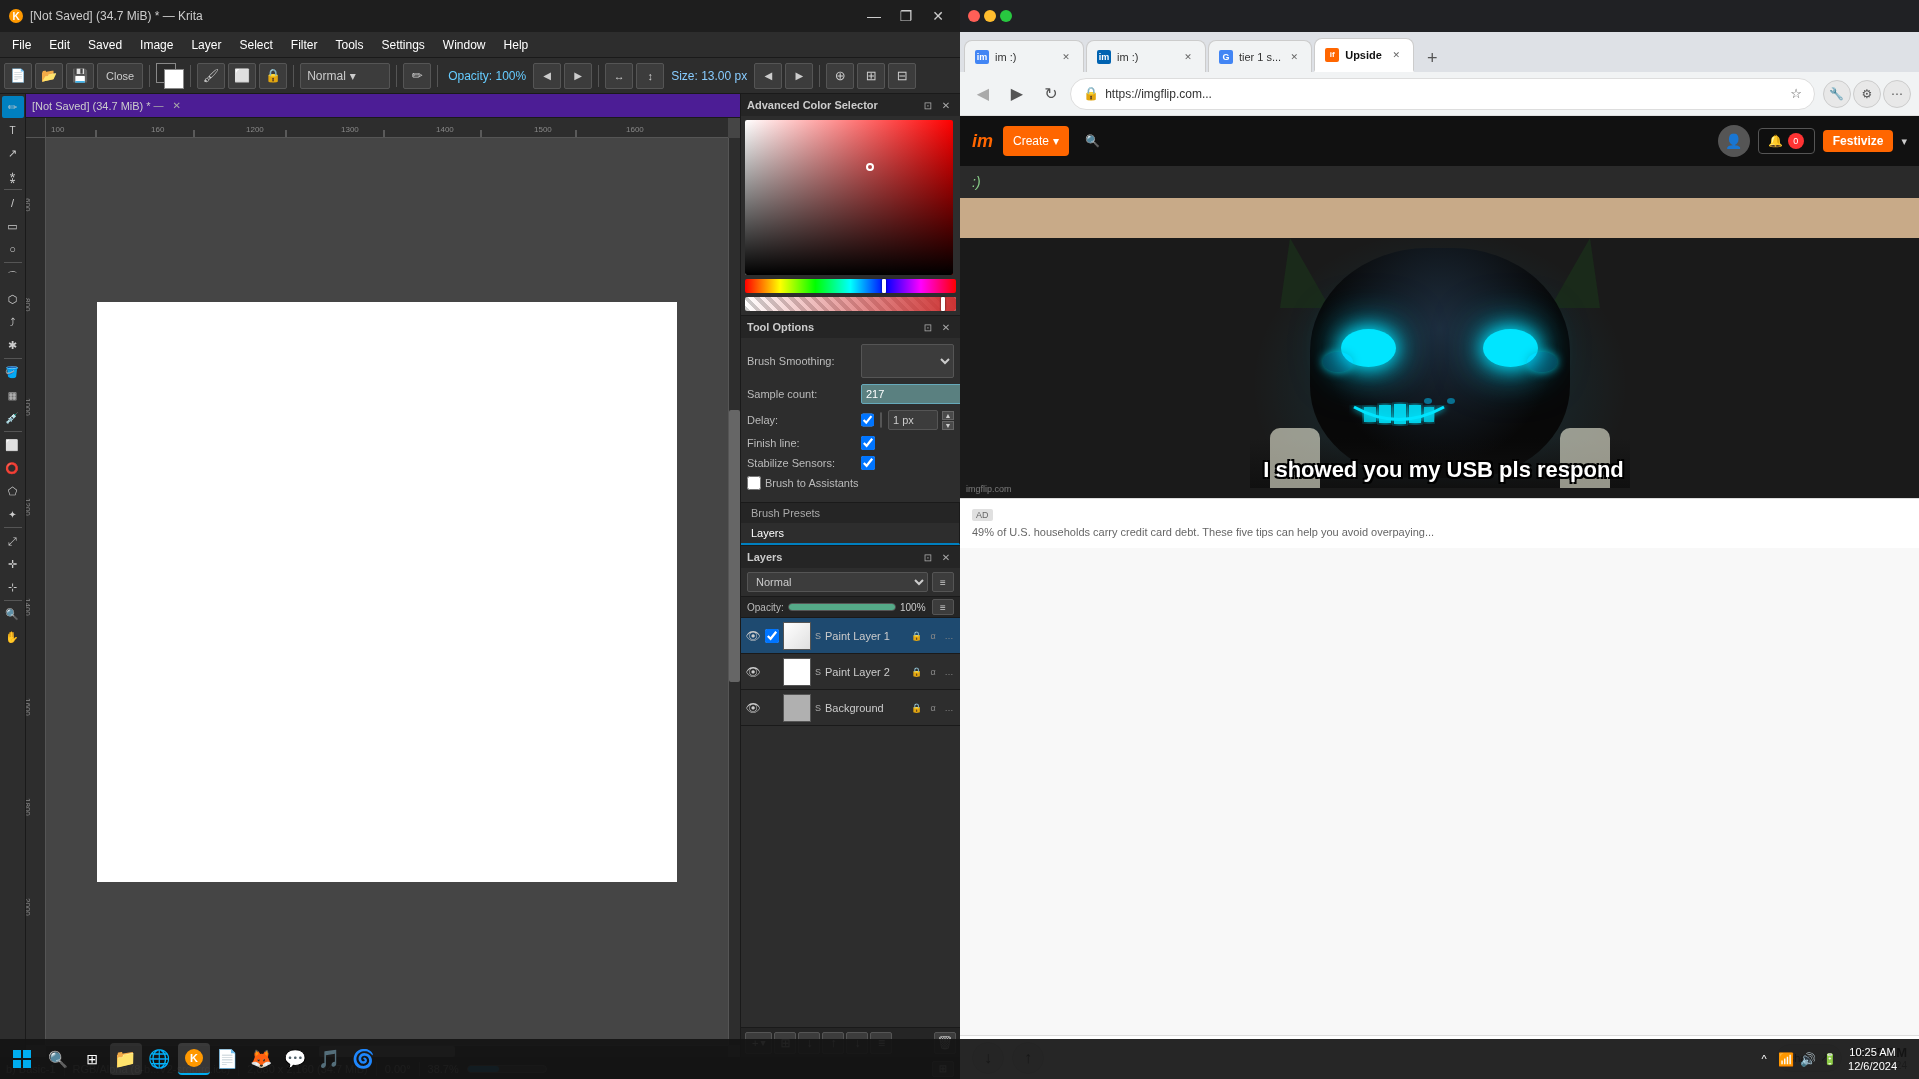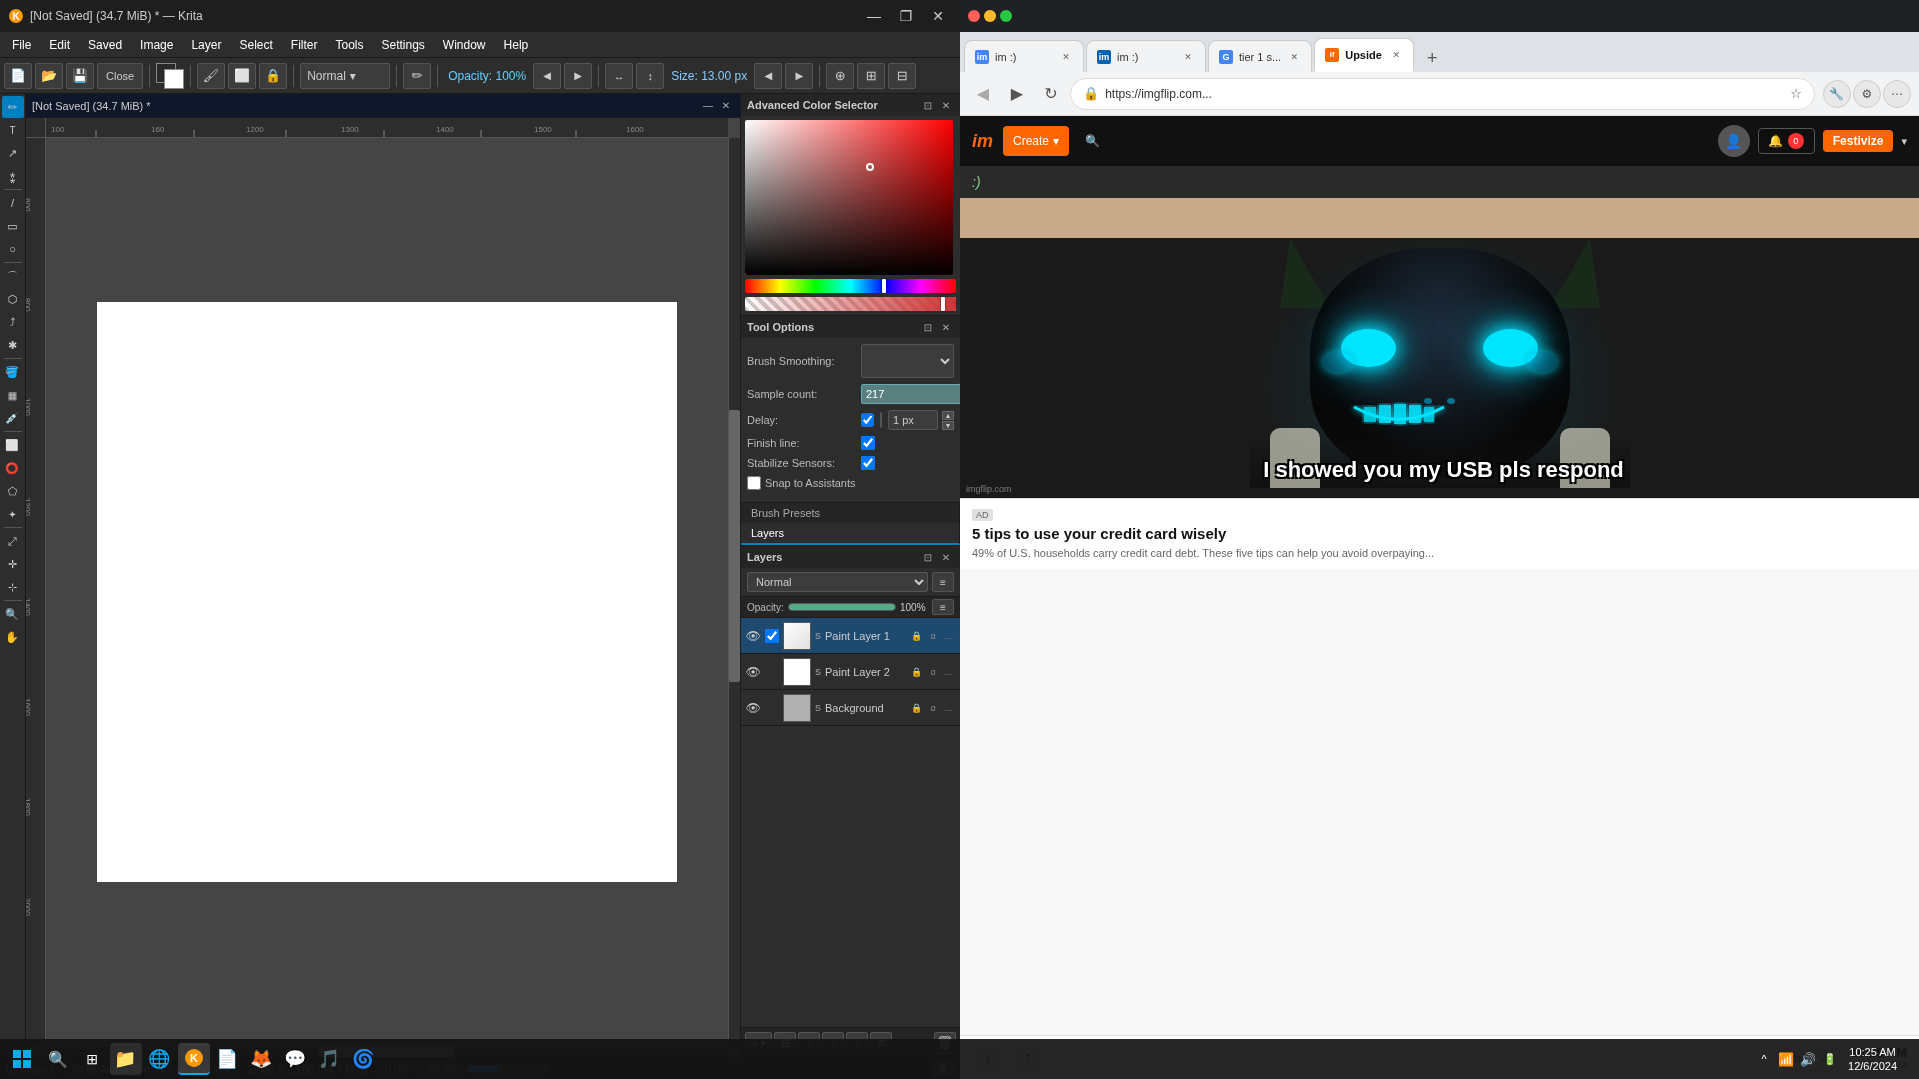--- a/index.html
+++ b/index.html
@@ -197,21 +197,21 @@
       <div class="tool-btn">⤢</div>
       <div class="tool-btn">✛</div>
       <div class="tool-btn">⊹</div>
       <div class="tool-sep"></div>
       <div class="tool-btn">🔍</div>
       <div class="tool-btn">✋</div>
     </div>
 
     <div style="flex:1;display:flex;flex-direction:column;overflow:hidden;">
 
-      <div style="height:24px;background:#0f172a;display:flex;align-items:center;justify-content:space-between;padding:0 6px;border-bottom:1px solid #1a1a1a;">
+      <div style="height:24px;background:#4c1d95;display:flex;align-items:center;justify-content:flex-start;padding:0 6px;border-bottom:1px solid #1a1a1a;">
         <span style="color:#ccc;font-size:11px;">[Not Saved] (34.7 MiB) *</span>
         <div style="display:flex;gap:2px;">
           <div class="panel-mini-btn">—</div>
           <div class="panel-mini-btn">✕</div>
         </div>
       </div>
 
       <div style="flex:1;position:relative;background:#454545;overflow:hidden;">
 
         <div style="position:absolute;top:0;left:0;width:20px;height:20px;background:#2d2d2d;z-index:10;border-right:1px solid #555;border-bottom:1px solid #555;"></div>
@@ -332,21 +332,21 @@
             <input type="checkbox" checked="" class="opt-check" style="">
           </div>
 
           <div class="opt-row">
             <span class="opt-label">Stabilize Sensors:</span>
             <input type="checkbox" checked="" class="opt-check" style="">
           </div>
 
           <div class="opt-row">
             <input type="checkbox" class="opt-check" style="">
-            <span class="opt-label">Snap to Assistants</span>
+            <span class="opt-label">Brush to Assistants</span>
           </div>
         </div>
       </div>
 
       <div class="bottom-panel">
 
         <div class="tab-bar">
           <div class="tab">Brush Presets</div>
           <div class="tab active">Layers</div>
         </div>
@@ -587,21 +587,20 @@
         <div style="position:absolute;bottom:0;right:20px;width:50px;height:60px;background:rgba(240,240,220,0.6);border-radius:10px 10px 0 0;"></div>
       </div>
 
       <div style="position:absolute;bottom:4px;left:6px;color:rgba(255,255,255,0.4);font-size:9px;">imgflip.com</div>
 
       <div style="position:absolute;bottom:15px;left:8px;right:0;text-align:center;color:white;font-size:22px;font-weight:bold;font-family:Impact,Arial Black,sans-serif;text-shadow:2px 2px 0 black,-2px -2px 0 black,2px -2px 0 black,-2px 2px 0 black;padding:0 20px;">I showed you my USB pls respond</div>
     </div>
 
     <div style="background:white;padding:8px 12px;border-top:1px solid #ddd;flex-shrink:0;">
       <div style="display:inline-block;background:#e0e0e0;color:#666;font-size:9px;padding:1px 4px;border-radius:2px;margin-bottom:4px;">AD</div>
-      <div style="font-size:15px;font-weight:bold;color:#111;margin-bottom:4px;">5 tips to use your credit card wisely</div>
       <div style="font-size:11px;color:#666;line-height:1.4;">49% of U.S. households carry credit card debt. These five tips can help you avoid overpaying...</div>
     </div>
 
     <div style="flex:1;"></div>
 
     <div style="height:44px;background:white;display:flex;align-items:center;padding:0 12px;gap:8px;border-top:1px solid #ddd;flex-shrink:0;">
       <div style="width:32px;height:32px;display:flex;align-items:center;justify-content:center;cursor:pointer;border-radius:50%;background:#f0f0f0;border:1px solid #ddd;color:#444;font-size:16px;">↓</div>
       <div style="width:32px;height:32px;display:flex;align-items:center;justify-content:center;cursor:pointer;border-radius:50%;background:#f0f0f0;border:1px solid #ddd;color:#444;font-size:16px;">↑</div>
 
       <div style="margin-left:auto;display:flex;align-items:center;gap:8px;">

